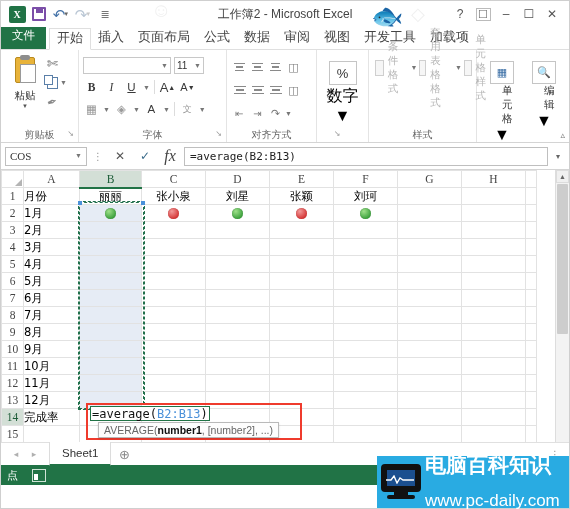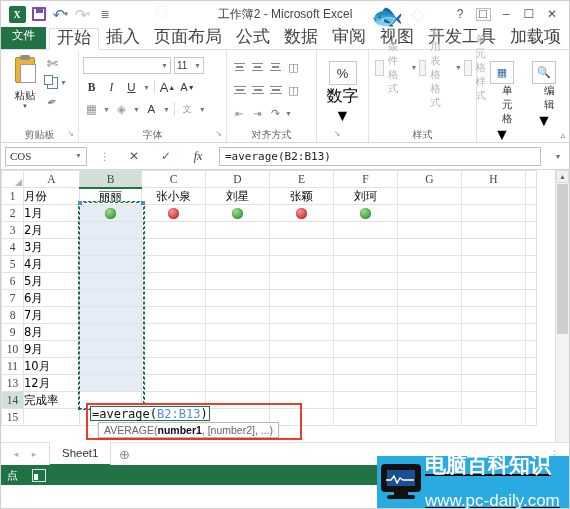--- a/index.html
+++ b/index.html
@@ -27,21 +27,21 @@
   .win-ctrls{margin-left:auto;display:flex;align-items:center;gap:1px;padding-right:6px;}
   .win-ctrl{width:22px;height:20px;display:flex;align-items:center;justify-content:center;font-size:12px;color:#555;cursor:pointer;}
   .ribbon-opt{font-size:11px;color:#666;border:1px solid #bbb;width:13px;height:11px;display:flex;align-items:center;justify-content:center;line-height:1;}
 
   
   .doodle{position:absolute;color:#f0f0f0;font-size:20px;pointer-events:none;user-select:none;}
 
   
   .tabs{height:22px;background:#fff;display:flex;align-items:flex-end;border-bottom:1px solid #dfdfdf;position:relative;}
   .tab-file{background:#217346;color:#fff;font-size:11.5px;padding:3px 11px 8px;margin-right:3px;height:22px;box-sizing:border-box;display:flex;align-items:center;cursor:pointer;}
-  .tab{font-size:17px;color:#444;padding:1px 7px 4px;height:22px;box-sizing:border-box;display:flex;align-items:center;cursor:pointer;margin-top:44px;}
+  .tab{font-size:13px;color:#444;padding:1px 7px 4px;height:22px;box-sizing:border-box;display:flex;align-items:center;cursor:pointer;margin-top:44px;}
   .tab.active{background:#fff;border:1px solid #dfdfdf;border-bottom:1px solid #fff;position:relative;z-index:2;margin-bottom:-1px;}
 
   
   .ribbon{height:93px;background:#fff;border-bottom:1px solid #d4d4d4;display:flex;position:relative;box-sizing:border-box;}
   .rgroup{position:relative;display:flex;flex-direction:column;justify-content:space-between;border-right:1px solid #e4e4e4;padding:3px 4px 0;box-sizing:border-box;height:92px;}
   .rgroup-body{display:flex;align-items:flex-start;flex:1;}
   .rgroup-label{font-size:10px;color:#666;text-align:center;height:14px;line-height:14px;position:relative;}
   .rgroup-label .dlg{position:absolute;right:0;bottom:1px;font-size:8px;color:#999;}
 
   .bigbtn{display:flex;flex-direction:column;align-items:center;justify-content:flex-start;width:40px;cursor:pointer;}
@@ -78,25 +78,25 @@
 
   .styleitem{display:flex;align-items:center;gap:4px;font-size:10.5px;color:#b6b6b6;height:21px;cursor:pointer;padding-left:2px;}
   .styleitem .sico{width:15px;height:14px;border:1px solid #cfcfcf;background:#f6f6f6;}
 
   .cellbtn{display:flex;flex-direction:column;align-items:center;width:40px;cursor:pointer;}
   .cellbtn .ci{width:22px;height:21px;border:1px solid #c5c5c5;display:flex;align-items:center;justify-content:center;background:#fff;}
   .cellbtn .cl{font-size:10.5px;color:#333;margin-left:20px;}
   .collapse{position:absolute;right:4px;bottom:2px;font-size:9px;color:#777;cursor:pointer;}
 
   
-  .fbar{height:27px;background:#fff;display:flex;align-items:center;border-bottom:1px solid #d4d4d4;padding:0 4px;box-sizing:border-box;gap:10px;}
+  .fbar{height:27px;background:#fff;display:flex;align-items:center;border-bottom:1px solid #d4d4d4;padding:0 4px;box-sizing:border-box;gap:3px;}
   .namebox{width:82px;height:19px;border:1px solid #bfbfbf;background:#fff;display:flex;align-items:center;justify-content:space-between;padding:0 4px;box-sizing:border-box;font-size:11px;color:#333;font-family:"Liberation Serif",serif;}
   .vdots{font-size:10px;color:#999;padding:0 3px;letter-spacing:0;}
   .fbtn2{width:22px;height:19px;display:flex;align-items:center;justify-content:center;font-size:12px;cursor:pointer;}
-  .fx{font-style:italic;font-family:"Liberation Serif",serif;font-size:12px;color:#444;}
+  .fx{font-style:italic;font-family:"Liberation Serif",serif;font-size:16px;color:#444;}
   .finput{flex:1;height:19px;border:1px solid #bfbfbf;background:#fff;display:flex;align-items:center;padding:0 5px;box-sizing:border-box;font-family:"DejaVu Sans Mono","Liberation Mono",monospace;font-size:11px;color:#222;}
   .fdrop{width:14px;height:19px;display:flex;align-items:center;justify-content:center;font-size:8px;color:#666;cursor:pointer;}
 
   
   .gridwrap{position:relative;height:272px;background:#fff;overflow:hidden;}
   table.grid{border-collapse:collapse;table-layout:fixed;}
   .grid td,.grid th{border:1px solid #e2e2e2;height:17px;padding:0;box-sizing:border-box;font-size:11.5px;overflow:hidden;}
   .corner{width:22px;background:#fff;border:1px solid #dcdcdc;position:relative;}
   .corner::after{content:"";position:absolute;right:1px;bottom:1px;border-left:7px solid transparent;border-bottom:7px solid #b4b4b4;}
   .chead{background:#fff;color:#444;font-weight:normal;text-align:center;font-family:"Liberation Serif",serif;font-size:11px;height:15px;border:1px solid #dcdcdc;border-top:none;}
@@ -145,21 +145,21 @@
   .vico{width:13px;height:12px;border:1px solid #fff;box-sizing:border-box;cursor:pointer;display:flex;align-items:center;justify-content:center;}
   .vico.grid3{background:
      linear-gradient(#fff,#fff) 0 3px/100% 1px no-repeat,
      linear-gradient(#fff,#fff) 0 6px/100% 1px no-repeat,
      linear-gradient(#fff,#fff) 3px 0/1px 100% no-repeat,
      linear-gradient(#fff,#fff) 7px 0/1px 100% no-repeat;}
   .st-ico{width:14px;height:13px;border:1px solid #cfe3d6;box-sizing:border-box;position:relative;}
   .st-ico::after{content:"";position:absolute;left:1px;bottom:1px;width:4px;height:6px;background:#fff;}
 
   
-  .wm2{position:absolute;right:0;bottom:0;width:192px;height:52px;background:#29abe2;display:flex;align-items:center;gap:4px;padding:0 4px;box-sizing:border-box;text-decoration:underline;}
+  .wm2{position:absolute;right:0;bottom:0;width:192px;height:52px;background:#29abe2;display:flex;align-items:center;gap:4px;padding:0 4px;box-sizing:border-box;}
   .wm2 .mon{width:40px;height:36px;position:relative;flex:none;}
   .wm2 .mon .scr{position:absolute;left:0;top:0;width:40px;height:28px;background:#111;border-radius:4px;border:3px solid #111;box-sizing:border-box;}
   .wm2 .mon .scr i{position:absolute;left:3px;top:3px;right:3px;bottom:3px;background:#1b4f8f;}
   .wm2 .mon .wave{position:absolute;left:5px;top:11px;width:28px;height:9px;}
   .wm2 .mon .stand{position:absolute;left:13px;top:27px;width:14px;height:5px;background:#111;}
   .wm2 .mon .base{position:absolute;left:6px;top:31px;width:28px;height:4px;background:#111;border-radius:2px;}
   .wm2 .txt{display:flex;flex-direction:column;line-height:1;}
   .wm2 .txt .l1{font-size:21px;font-weight:bold;color:#fff;letter-spacing:0;font-family:"DejaVu Sans","Liberation Sans",sans-serif;}
   .wm2 .txt .l2{font-size:17px;color:#fff;font-family:"Liberation Sans",sans-serif;margin-top:16px;}
 </style>
@@ -568,20 +568,32 @@
         <td class="cell selrange"></td>
         <td class="cell"></td>
             <td class="cell"></td>
         <td class="cell"></td>
             <td class="cell"></td>
         <td class="cell"></td>
             <td class="cell"></td>
             <td class="cell"></td>
       </tr>
       <tr>
+        <td class="rhead">12</td>
+        <td class="cell txt">11月</td>
+        <td class="cell selrange"></td>
+        <td class="cell"></td>
+            <td class="cell"></td>
+        <td class="cell"></td>
+            <td class="cell"></td>
+        <td class="cell"></td>
+            <td class="cell"></td>
+            <td class="cell"></td>
+      </tr>
+      <tr>
         <td class="rhead">13</td>
         <td class="cell txt">12月</td>
         <td class="cell selrange"></td>
         <td class="cell"></td>
             <td class="cell"></td>
         <td class="cell"></td>
             <td class="cell"></td>
         <td class="cell"></td>
             <td class="cell"></td>
             <td class="cell"></td>

